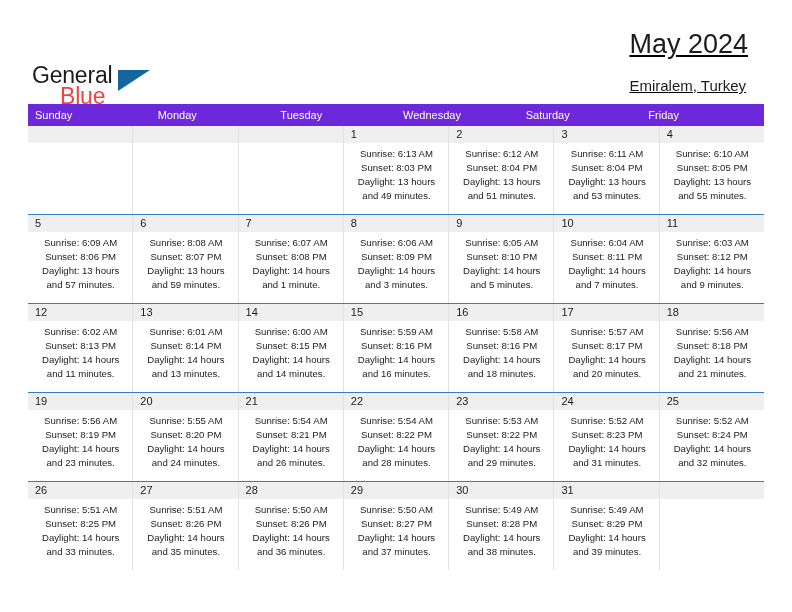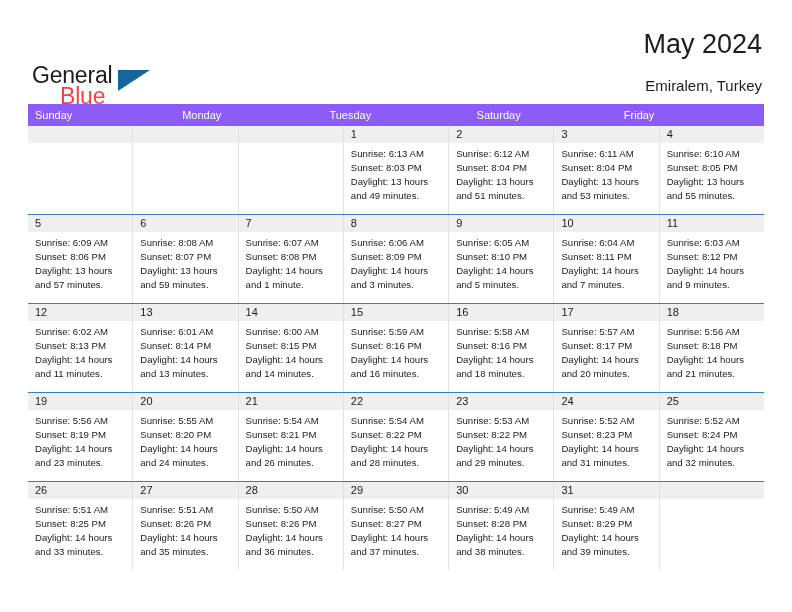--- a/index.html
+++ b/index.html
@@ -60,23 +60,23 @@
     left: 90px;
     top: 8px;
     width: 0;
     height: 0;
     border-left: 32px solid #15659e;
     border-bottom: 21px solid transparent;
   }
 
   .title-wrap {
     position: absolute;
-    right: 2px;
+    right: 16px;
     top: 0;
-    text-align: right;
+    text-decoration: underline;
   }
   .cal-title {
     font-size: 27px;
     color: #1c1c1c;
     line-height: 1.05;
     white-space: nowrap;
   }
   .cal-subtitle {
     margin-top: 20px;
     font-size: 15px;
@@ -88,21 +88,21 @@
   
   .calendar {
     position: absolute;
     left: 28px;
     top: 104px;
     width: 736px;
   }
   .weekdays {
     display: flex;
     width: 100%;
-    background: #8b5cf6;
+    background: #6d28d9;
     height: 22px;
   }
   .weekday {
     flex: 1 1 0;
     color: #ffffff;
     font-size: 11px;
     line-height: 22px;
     padding-left: 7px;
     box-sizing: border-box;
     white-space: nowrap;
@@ -136,20 +136,21 @@
   }
   .day-num {
     font-size: 11px;
     color: #1c1c1c;
     padding-left: 7px;
     line-height: 17px;
     display: block;
   }
   .day-body {
     padding: 4px 6px 0 7px;
+    text-align: center;
   }
   .day-line {
     font-size: 9.6px;
     color: #1c1c1c;
     line-height: 14px;
     white-space: nowrap;
   }
 </style>
 </head>
 <body>
@@ -170,20 +171,21 @@
     </div>
 
   </div>
 
   <div class="calendar">
 
     <div class="weekdays">
       <div class="weekday">Sunday</div>
       <div class="weekday">Monday</div>
       <div class="weekday">Tuesday</div>
+      <div class="weekday">Wednesday</div>
       <div class="weekday">Saturday</div>
       <div class="weekday">Friday</div>
     </div>
 
     <div class="week first">
       <div class="day empty">
         <div class="day-num-band">
             <span class="day-num"></span>
           </div>
 

